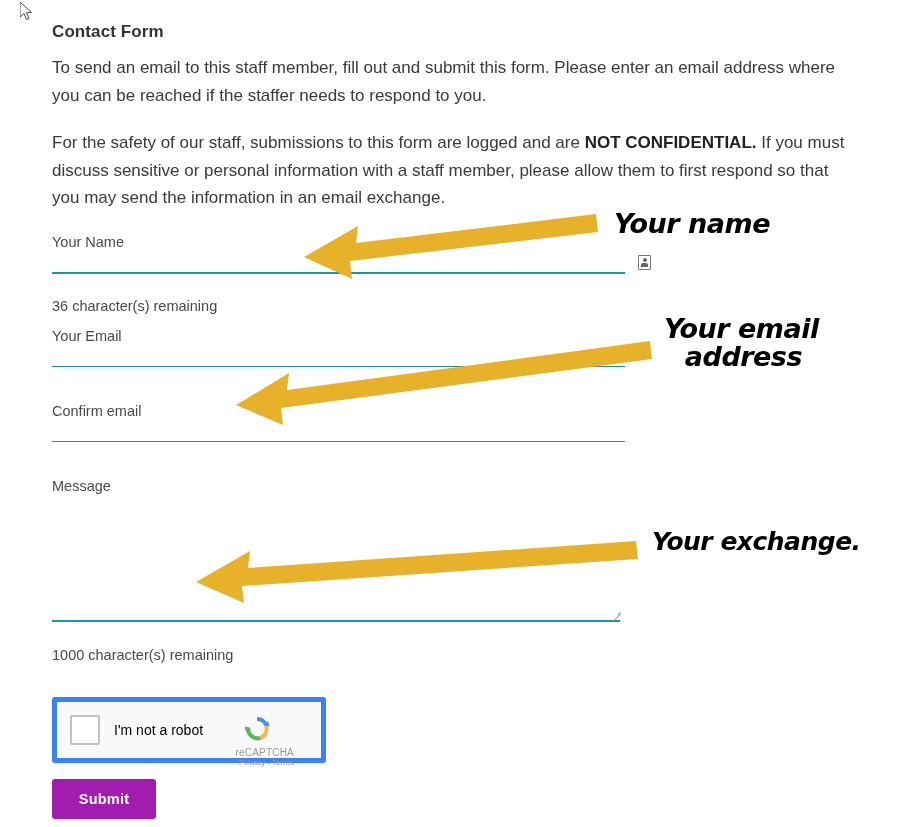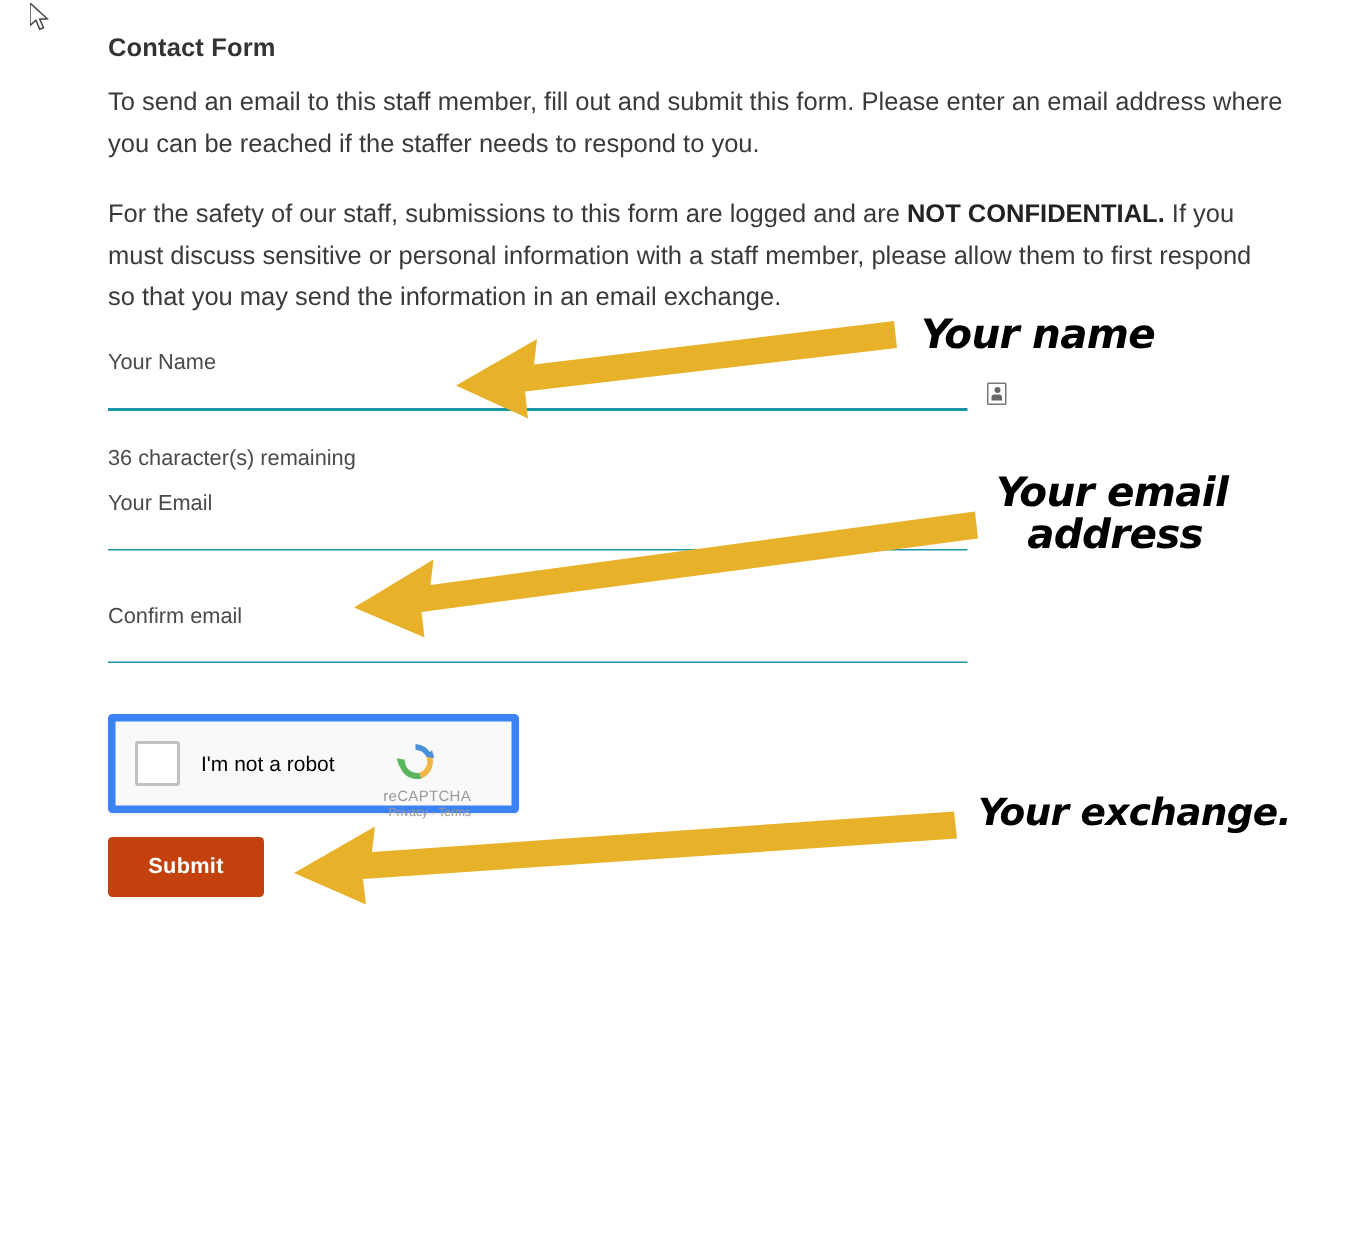--- a/index.html
+++ b/index.html
@@ -27,21 +27,21 @@
   }
 
   
   .page {
     position: absolute;
     left: 0;
     top: 0;
     width: 907px;
     height: 827px;
     box-sizing: border-box;
-    padding: 22px 52px 0 72px;
+    padding: 22px 52px 0 52px;
   }
 
   .form-title {
     font-size: 17px;
     font-weight: bold;
     color: #333333;
     margin: 0 0 12px 0;
     letter-spacing: 0.1px;
   }
 
@@ -219,21 +219,21 @@
     font-size: 8px;
     color: #9a9a9a;
     margin-top: 0px;
   }
 
   
   .submit-btn {
     margin-top: 16px;
     width: 104px;
     height: 40px;
-    background: #c2410c;
+    background: #a21caf;
     color: #ffffff;
     border: none;
     border-radius: 3px;
     font-size: 14.5px;
     font-weight: bold;
     font-family: "Liberation Sans", sans-serif;
     cursor: pointer;
     letter-spacing: 0.2px;
   }
 
@@ -296,20 +296,28 @@
 
   
   <div class="field" style="margin-top:36px;">
     <span class="field-label">Confirm email</span>
     <div class="underline-input">
       <div class="line thin"></div>
     </div>
   </div>
 
   
+  <div class="field" style="margin-top:36px;">
+    <span class="field-label" style="margin-bottom:10px;">Message</span>
+    <div class="textarea-box">
+      <div class="tline"></div>
+      <div class="resize-grip"></div>
+    </div>
+    <span class="counter">1000 character(s) remaining</span>
+  </div>
 
   
   <div class="recaptcha">
     <div class="rc-check"></div>
     <span class="rc-label">I'm not a robot</span>
     <div class="rc-brand">
       <div class="rc-logo">
         <svg width="34" height="34" viewBox="0 0 34 34">
           <path d="M17 5 A12 12 0 0 1 28 13 L24 13 A8 8 0 0 0 17 9 Z" fill="#4a90d9"></path>
           <path d="M28 13 A12 12 0 0 1 21 28 L19.5 24.2 A8 8 0 0 0 24 13 Z" fill="#f2b33d" opacity="0.95"></path>

